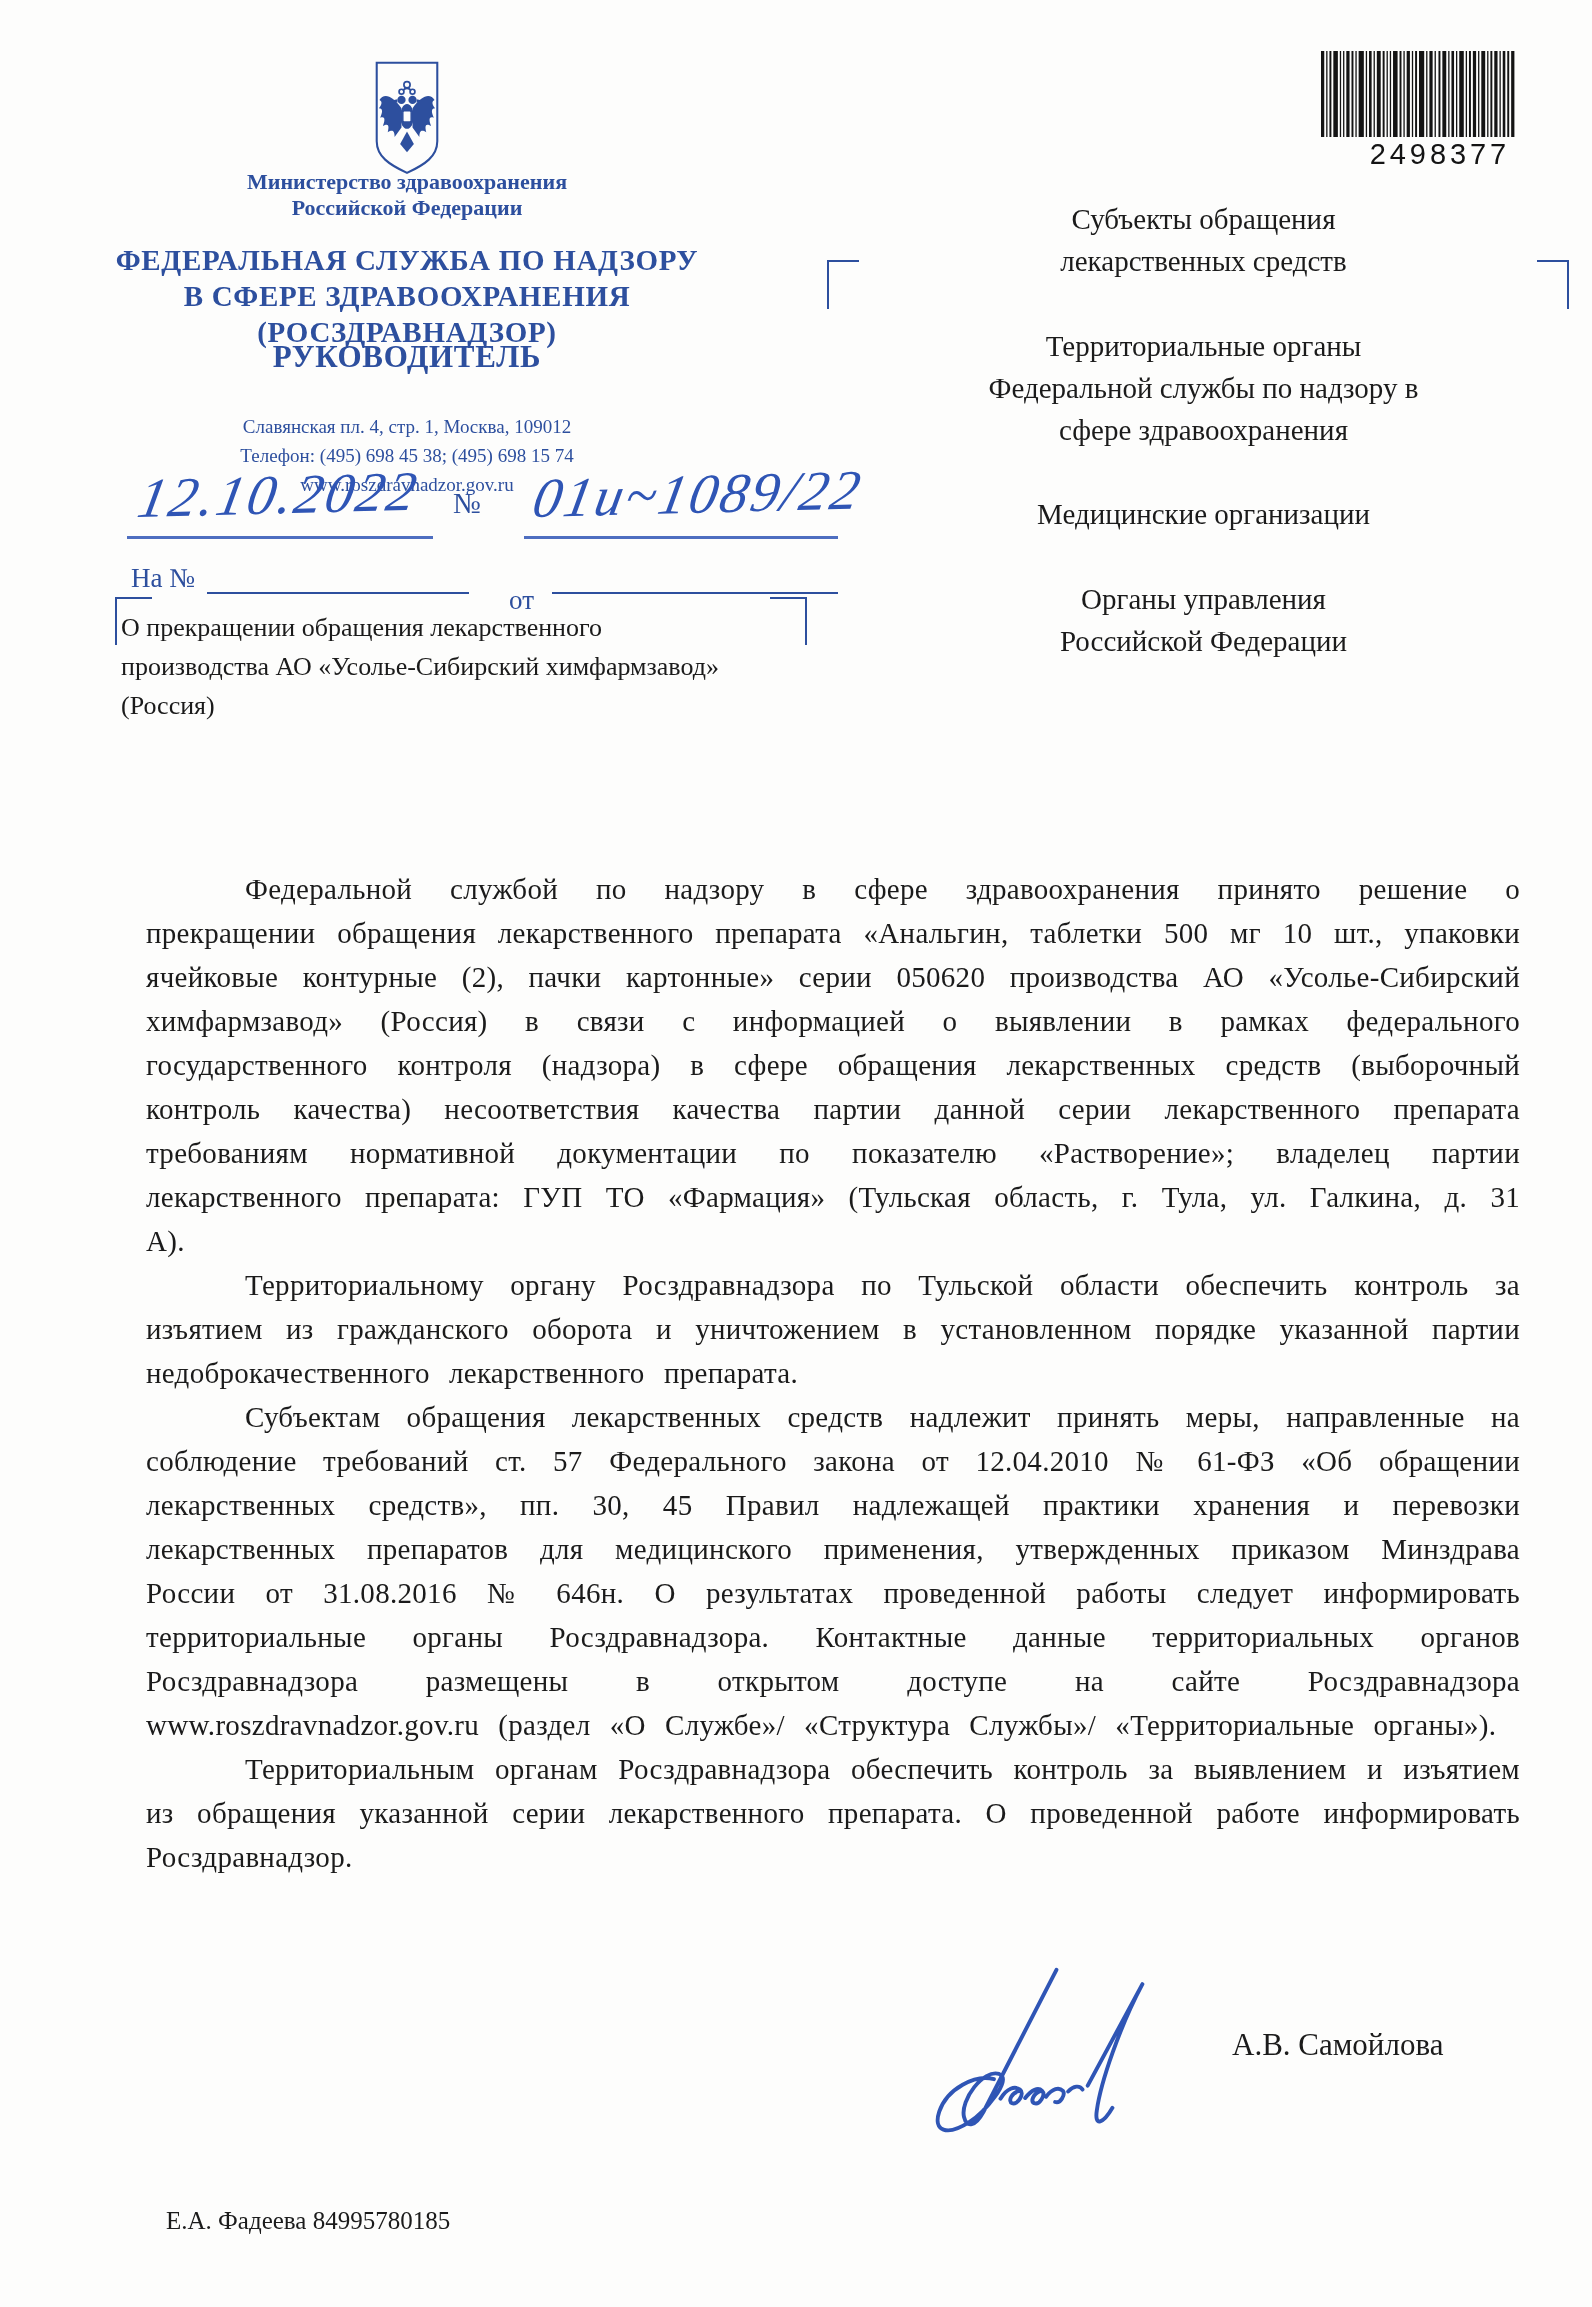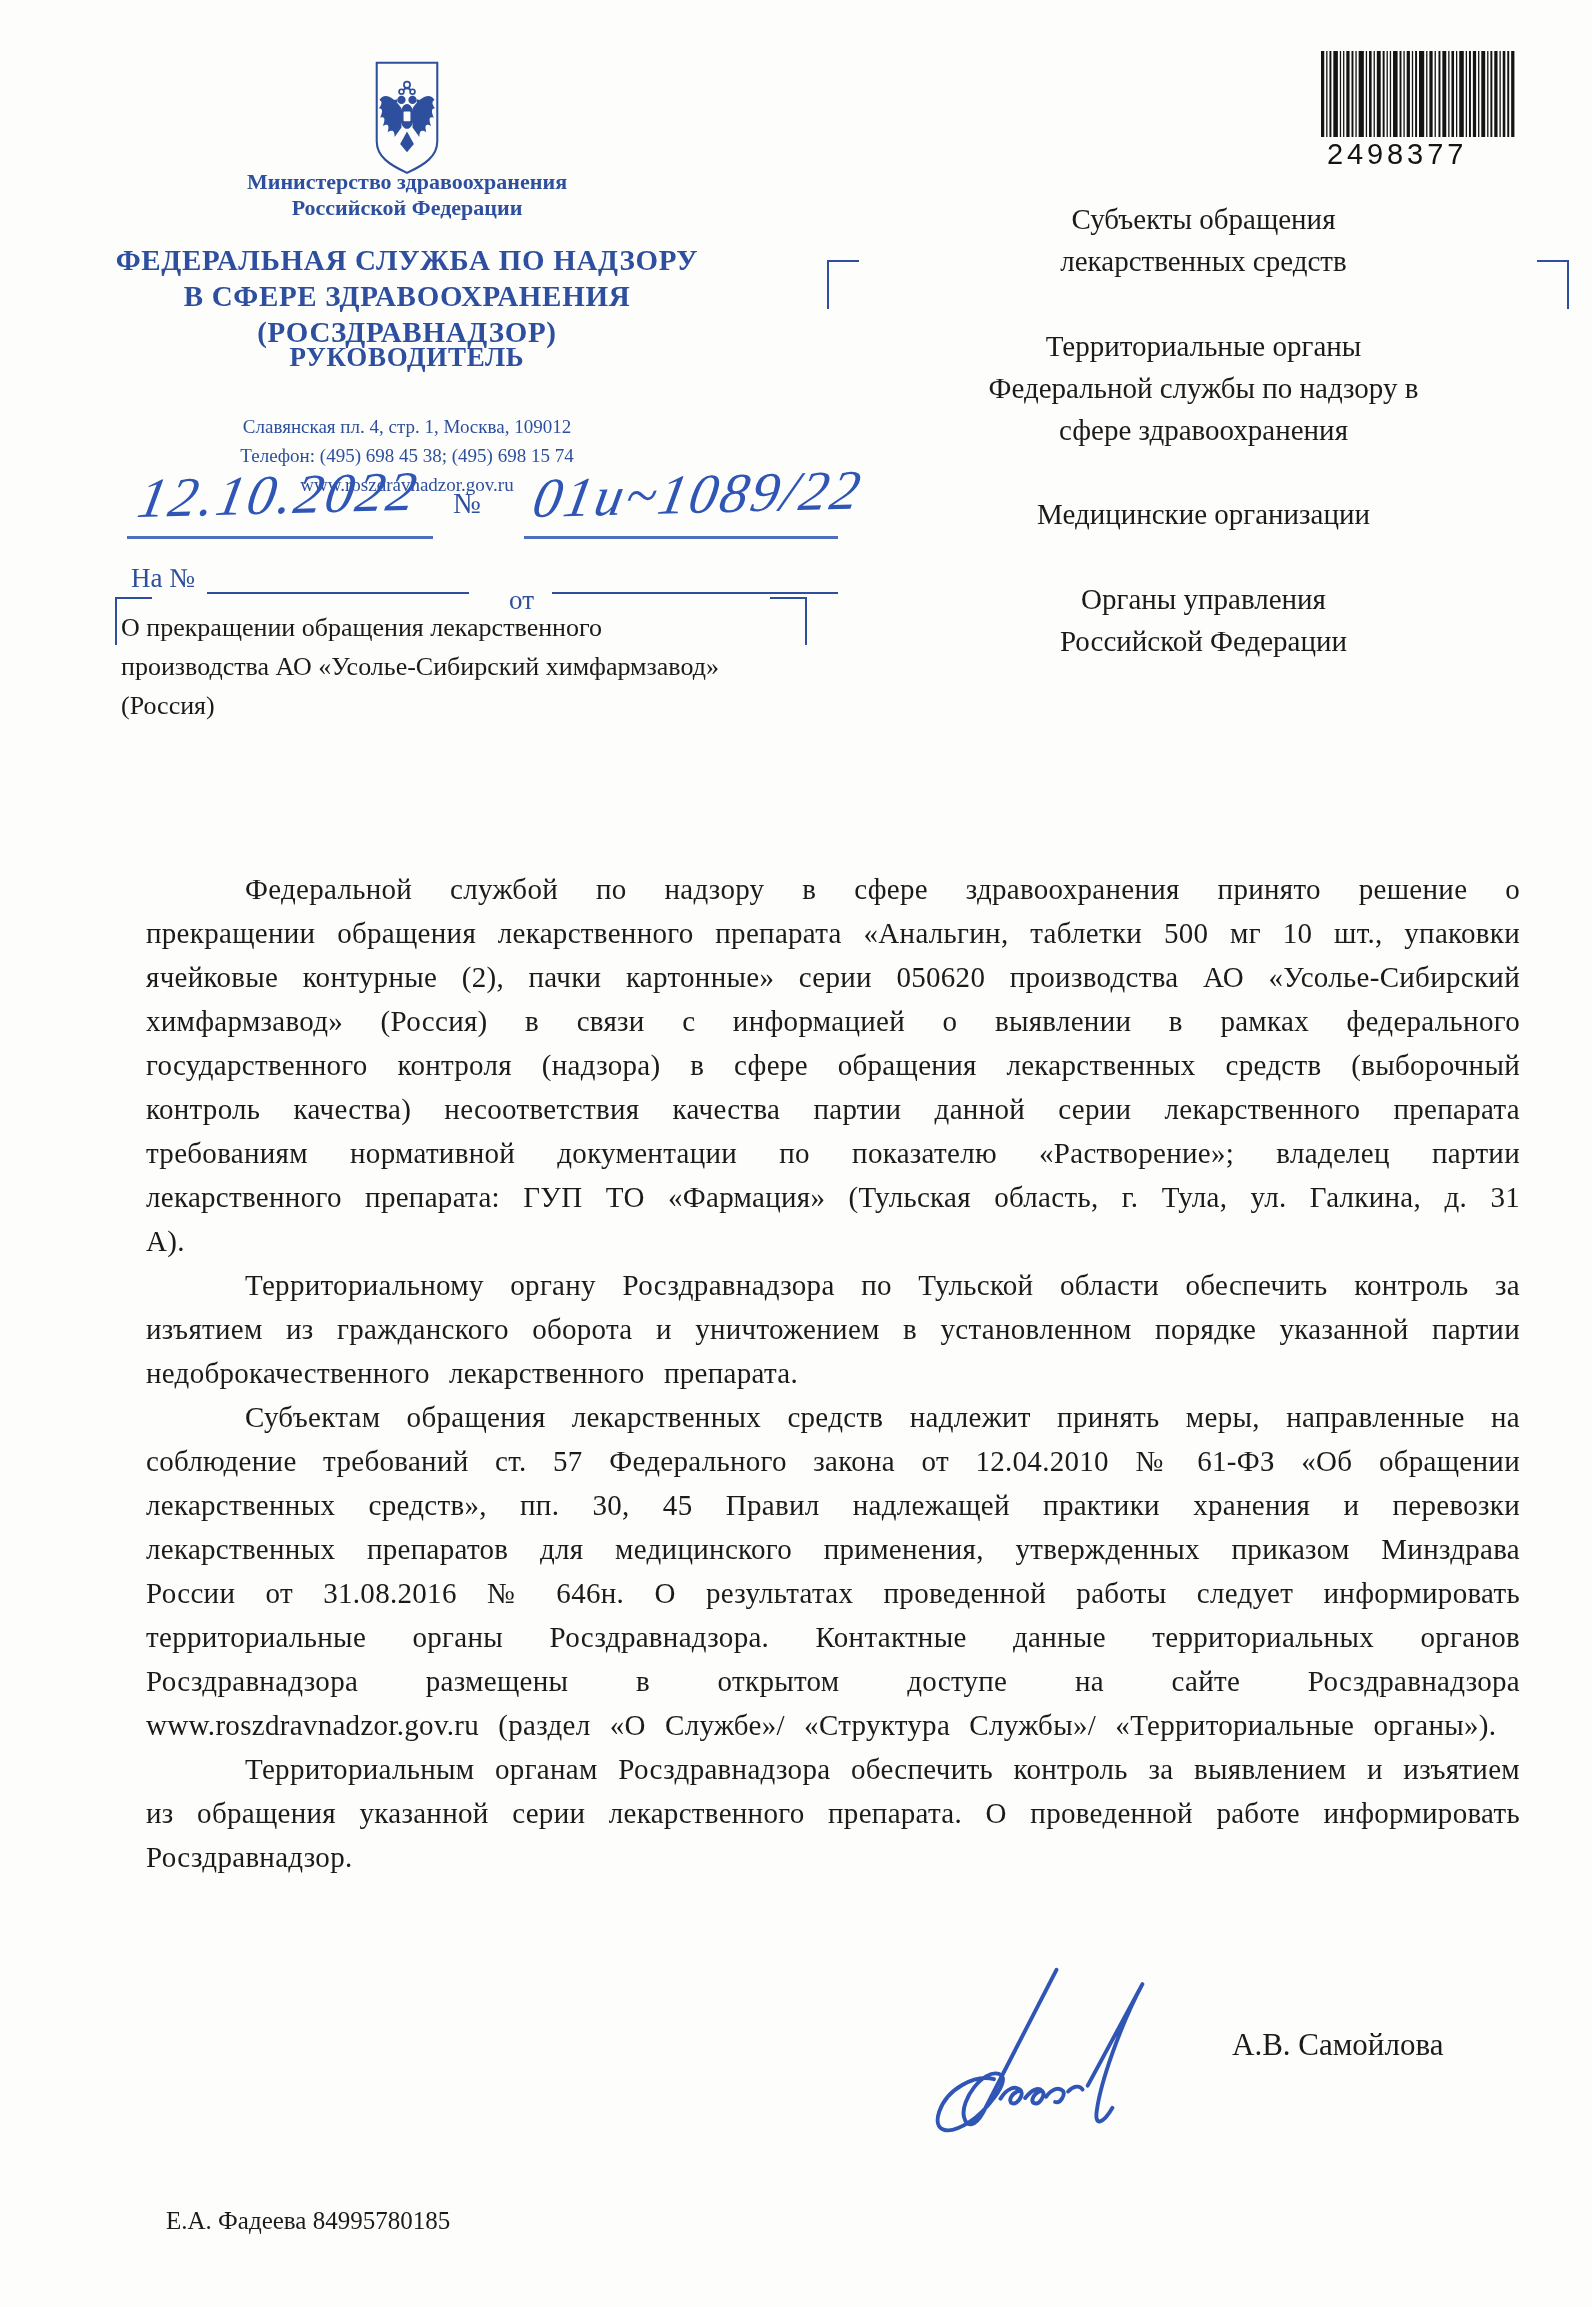--- a/index.html
+++ b/index.html
@@ -21,21 +21,21 @@
   }
   .abs{position:absolute;}
   .blue{color:var(--letterhead-blue);}
   .center{text-align:center;}
 
   
   .lh-col{left:98px;width:618px;}
   .emblem{left:370px;top:60px;width:74px;height:117px;color:var(--letterhead-blue);}
   .ministry{top:169px;font-weight:bold;font-size:22px;line-height:26px;}
   .service{top:242px;font-weight:bold;font-size:29px;line-height:36px;letter-spacing:0.7px;}
-  .position{top:338px;font-weight:bold;font-size:27px;line-height:38px;letter-spacing:0.7px;}
+  .position{top:338px;font-weight:bold;font-size:31px;line-height:38px;letter-spacing:0.7px;}
   .contacts{top:412px;font-size:19px;line-height:29px;}
 
   
   .handwritten{
     color:var(--ink-blue);
     font-style:italic;
     font-size:56px;
     transform:skewX(-12deg) rotate(-1.5deg);
     transform-origin:left bottom;
     white-space:nowrap;
@@ -66,21 +66,21 @@
   .rec{left:839px;width:729px;font-size:29px;line-height:42px;text-align:center;}
   .rec-g1{top:198px;}
   .rec-g2{top:325px;}
   .rec-g3{top:493px;}
   .rec-g4{top:578px;}
   .rec-bl{left:827px;top:260px;width:30px;height:47px;}
   .rec-br{left:1537px;top:260px;width:30px;height:47px;}
 
   
   .barcode{left:1321px;top:51px;width:196px;height:86px;color:var(--barcode-black);}
-  .barcode-number{left:1327px;top:138px;width:183px;text-align:left;
+  .barcode-number{left:1327px;top:138px;width:183px;text-align:right;
     font-family:"Liberation Sans","DejaVu Sans",sans-serif;
     font-size:29px;letter-spacing:3.9px;color:var(--barcode-black);}
 
   
   .body-text{
     left:146px;top:867px;width:1374px;
     font-size:29px;line-height:44px;
     text-align:justify;
     word-spacing:11.7px;letter-spacing:0.3px;
   }

